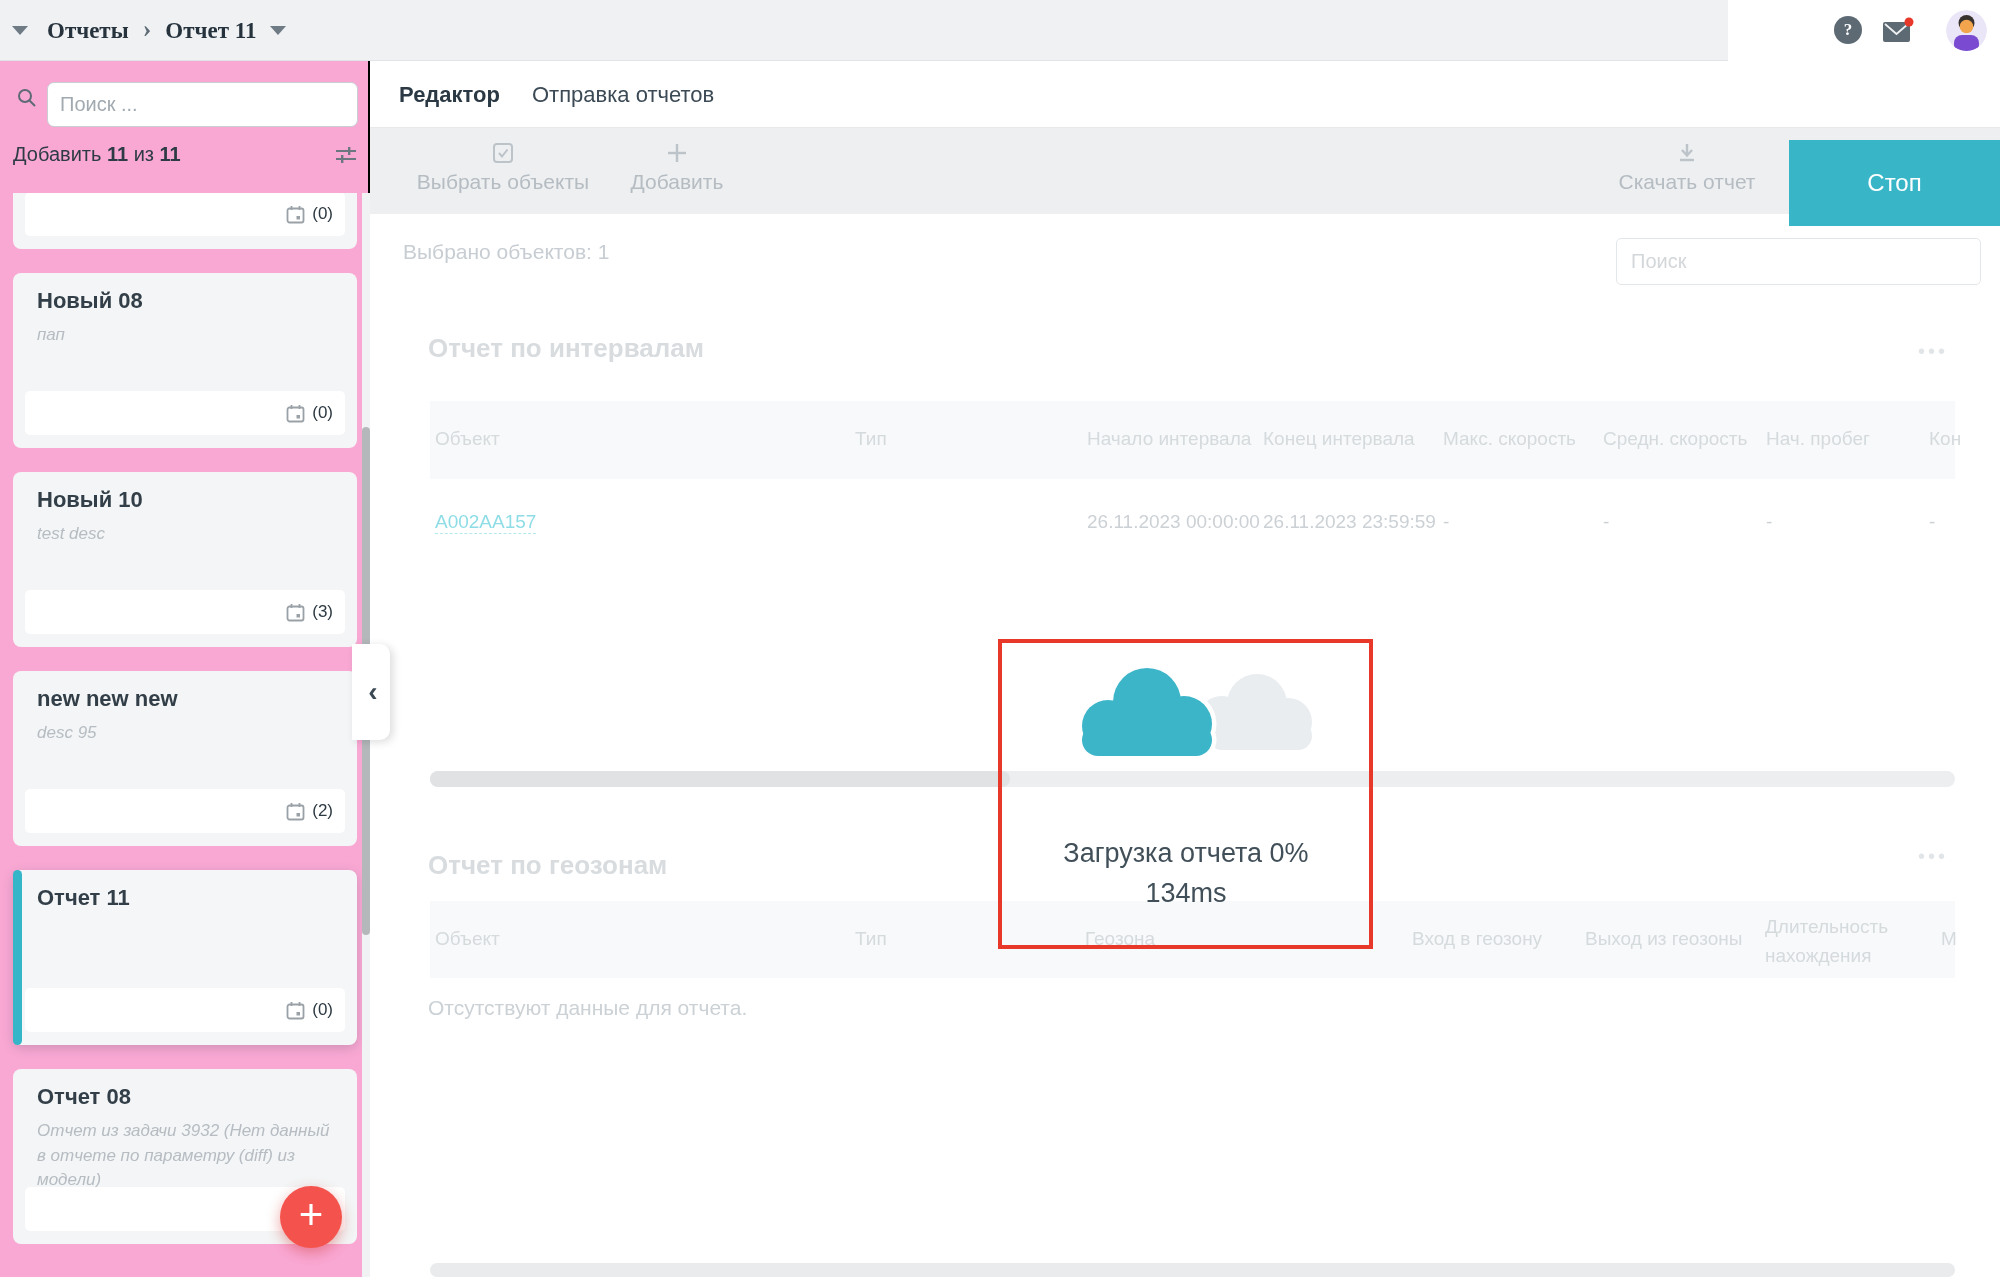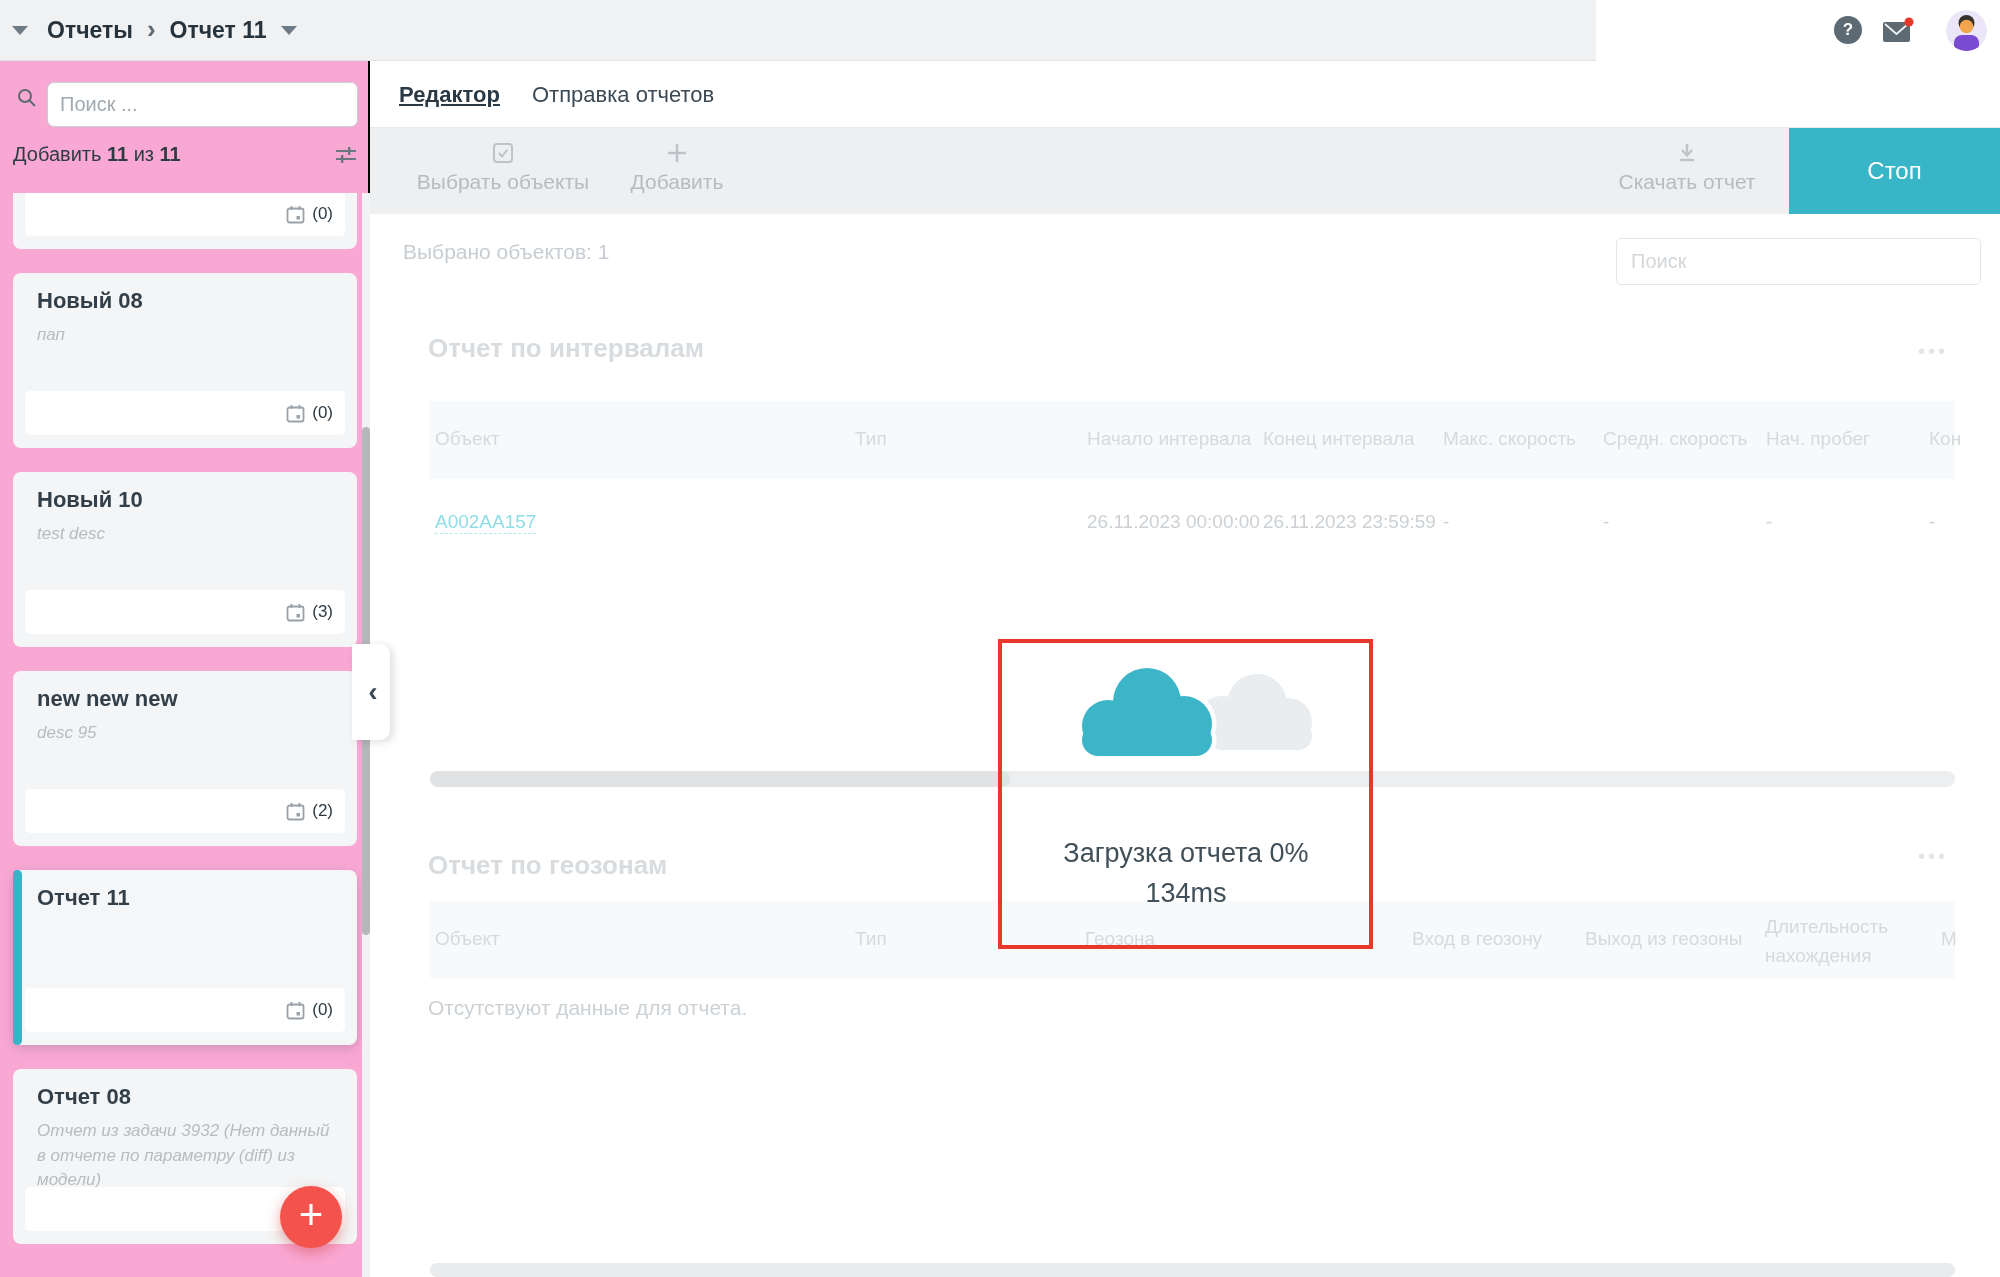--- a/index.html
+++ b/index.html
@@ -1,21 +1,21 @@
 <!DOCTYPE html>
 <html><head>
 <meta charset="utf-8">
 <style>
   * { margin:0; padding:0; box-sizing:border-box; }
   html,body { background:#fff; }
   body { font-family:"Liberation Sans", sans-serif; }
   .screen { position:relative; width:2000px; height:1277px; overflow:hidden; background:#fff; }
 
   
-  .topbar { position:absolute; left:0; top:0; width:1596px; height:61px; background:#eff1f3; border-bottom:1px solid #e1e4e7; }
+  .topbar { position:absolute; left:0; top:0; width:1728px; height:61px; background:#eff1f3; border-bottom:1px solid #e1e4e7;font-family:Liberation Serif, serif; }
   .caret { width:0; height:0; border-left:8px solid transparent; border-right:8px solid transparent; border-top:9px solid #6e7a84; display:inline-block; }
   .tb-caret-left { position:absolute; left:12px; top:26px; }
   .breadcrumb { position:absolute; left:47px; top:0; height:61px; display:flex; align-items:center; gap:14px; }
   .bc-root, .bc-current { font-size:23px; font-weight:700; color:#26333d; }
   .bc-sep { font-size:26px; font-weight:600; color:#5d6a74; line-height:1; padding-bottom:4px; }
   .help-btn { position:absolute; left:1834px; top:16px; width:28px; height:28px; border-radius:50%; background:#5d6a74; color:#fff; font-size:17px; font-weight:700; display:flex; align-items:center; justify-content:center; }
   .mail-btn { position:absolute; left:1882px; top:17px; width:32px; height:26px; }
   .avatar { position:absolute; left:1946px; top:10px; width:41px; height:41px; border-radius:50%; overflow:hidden; }
 
   
@@ -40,26 +40,26 @@
   .fab { position:absolute; left:280px; top:1125px; width:62px; height:62px; border-radius:50%; background:#f4534d; box-shadow:0 5px 14px rgba(210,60,55,.45); display:flex; align-items:center; justify-content:center; z-index:6; }
   .fab span { color:#fff; font-size:42px; font-weight:400; line-height:1; margin-top:-4px; }
   .flap { position:absolute; left:352px; top:644px; width:38px; height:96px; background:#fff; border-radius:0 10px 10px 0; box-shadow:3px 2px 8px rgba(0,0,0,.14); z-index:4; display:flex; align-items:center; justify-content:center; }
   .flap span { font-size:28px; font-weight:700; color:#3b4954; margin-left:4px; }
 
   
   .main { position:absolute; left:370px; top:61px; width:1630px; height:1216px; background:#fff; }
   .tabbar { position:absolute; left:0; top:0; width:100%; height:67px; background:#fff; border-bottom:1px solid #e7e9eb; }
   .tab { position:absolute; top:0; height:67px; display:flex; align-items:center; font-size:22px; color:#3c4a55; }
   .tab.active { font-weight:700; color:#2b3944; }
-  .tab1 { left:29px;text-decoration:underline; } .tab2 { left:162px; }
+  .tab1 { left:29px; } .tab2 { left:162px; }
   .toolbar { position:absolute; left:0; top:67px; width:100%; height:86px; background:#edeff1; }
   .tbtn { position:absolute; top:13px; display:flex; flex-direction:column; align-items:center; gap:5px; }
   .tbtn .lbl { font-size:21px; color:#b5bcc2; }
   .tbtn-select { left:38px; width:190px; } .tbtn-add { left:252px; width:110px; } .tbtn-download { left:1232px; width:170px; }
-  .stop-btn { position:absolute; left:1419px; top:0; width:211px; height:86px; background:#38b6c8; display:flex; align-items:center; justify-content:center; }
+  .stop-btn { position:absolute; left:1419px; top:12px; width:211px; height:86px; background:#38b6c8; display:flex; align-items:center; justify-content:center; }
   .stop-btn span { color:#fff; font-size:24px; }
 
   .content { position:absolute; left:0; top:153px; width:1630px; height:1063px; }
   .sel-info { position:absolute; left:33px; top:26px; font-size:21px; color:#c7cdd2; }
   .tbl-search { position:absolute; left:1246px; top:24px; width:365px; height:47px; border:1.5px solid #e4e7e9; border-radius:5px; font-size:20px; padding:0 14px; outline:none; font-family:inherit; color:#9aa2a9; background:#fff; }
   .tbl-search::placeholder { color:#d3d7da; }
   .sec-title { position:absolute; left:58px; font-size:26px; font-weight:600; color:#d8dcdf;text-align:right; }
   .sec1-title { top:119px; } .sec2-title { top:624px;margin-top:12px; }
   .dots { position:absolute; left:1548px; font-size:20px; color:#e2e5e8; letter-spacing:3px; }
   .dots1 { top:126px; } .dots2 { top:631px; }

